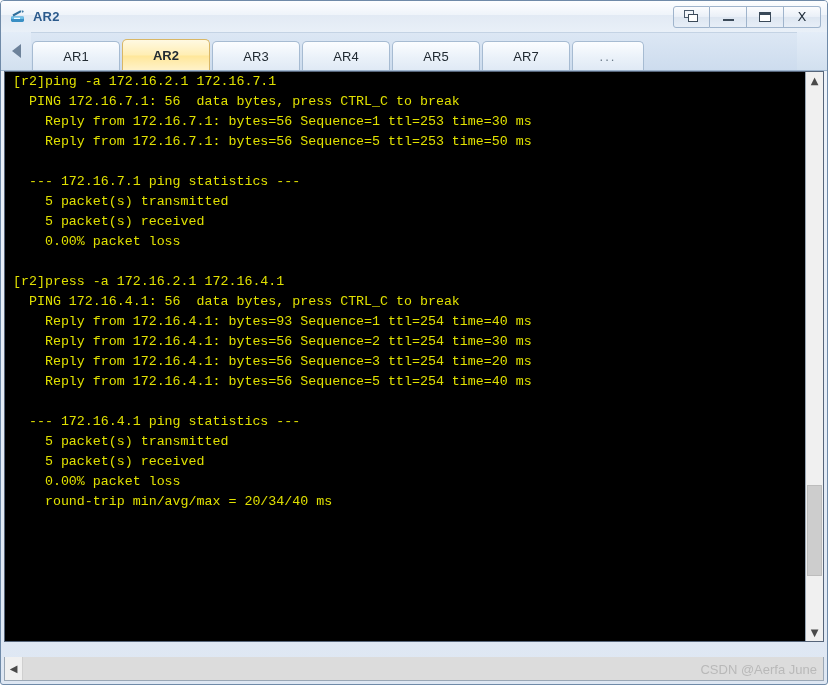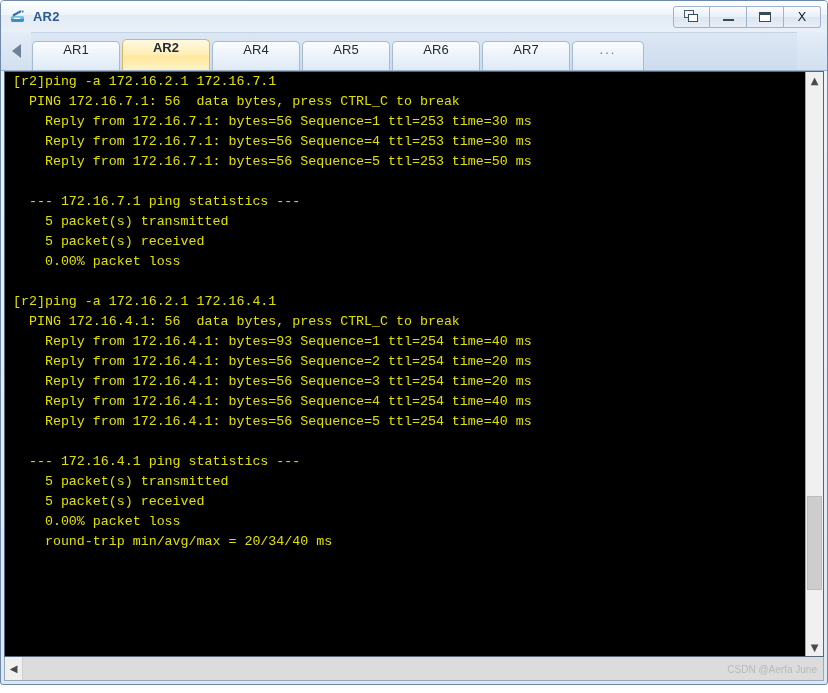--- a/index.html
+++ b/index.html
@@ -102,21 +102,21 @@
   .arrow-right { width:0;height:0;border-top:7px solid transparent;border-bottom:7px solid transparent;border-left:9px solid #5f7螺; }
   .arrow-right { border-left-color:#5f7590; }
 
   .tabs { display: flex; align-items: flex-end; height: 38px; flex: 1 1 auto; overflow: hidden; }
   .tab {
     height: 30px;
     min-width: 88px;
     padding: 0 14px;
     margin: 0 1px -1px 1px;
     display: flex;
-    align-items: flex-start;
+    align-items: center;
     justify-content: center;
     font-size: 13px;
     color: #222b33;
     background: linear-gradient(to bottom, #fbfdff 0%, #eaf1f9 55%, #dfe9f5 100%);
     border: 1px solid #a6bbd2;
     border-bottom: none;
     border-radius: 5px 5px 0 0;
     cursor: default;
     white-space: nowrap;
   }
@@ -127,21 +127,21 @@
     height: 32px;
     z-index: 2;
     position: relative;
   }
   .tab.ellipsis { min-width: 72px; color: #6a7a88; letter-spacing: 2px; }
 
   
   .term-wrap {
     flex: 1 1 auto;
     position: relative;
-    margin: 0 3px 0 3px;
+    margin: 0 3px 15px 3px;
     background: #000000;
     border: 1px solid #5d7característica;
     border: 1px solid #56657a;
     display: flex;
     overflow: hidden;
   }
   .term {
     flex: 1 1 auto;
     background: #000000;
     padding: 0 0 0 8px;
@@ -211,21 +211,21 @@
     background: #f0f0f0;
     border-right: 1px solid #cfcfcf;
     cursor: default;
   }
   .hs-track { flex: 1 1 auto; background: #dcdcdc; position: relative; }
   .watermark {
     position: absolute;
     right: 6px;
     top: 50%;
     transform: translateY(-50%);
-    font-size: 10px;
+    font-size: 13px;
     color: #b9b9b9;
     font-family: "Liberation Sans", sans-serif;
     white-space: nowrap;
     pointer-events: none;
   }
 </style>
 </head>
 <body>
 
 <div class="window">
@@ -269,60 +269,58 @@
     </div>
 
     <div class="tabs">
       <div class="tab">
           <span>AR1</span>
         </div>
       <div class="tab active">
           <span>AR2</span>
         </div>
       <div class="tab">
+          <span>AR3</span>
+        </div>
+      <div class="tab">
           <span>AR4</span>
         </div>
       <div class="tab">
           <span>AR5</span>
-        </div>
-      <div class="tab">
-          <span>AR6</span>
         </div>
       <div class="tab">
           <span>AR7</span>
         </div>
       <div class="tab ellipsis">
           <span>...</span>
         </div>
     </div>
 
     <div class="tab-scroll right">
       <span class="arrow-right"></span>
     </div>
   </div>
 
   <div class="term-wrap">
     <div class="term" id="term">
         <div class="term-line">[r2]ping -a 172.16.2.1 172.16.7.1</div>
         <div class="term-line">  PING 172.16.7.1: 56  data bytes, press CTRL_C to break</div>
         <div class="term-line">    Reply from 172.16.7.1: bytes=56 Sequence=1 ttl=253 time=30 ms</div>
-        <div class="term-line">    Reply from 172.16.7.1: bytes=56 Sequence=4 ttl=253 time=30 ms</div>
         <div class="term-line">    Reply from 172.16.7.1: bytes=56 Sequence=5 ttl=253 time=50 ms</div>
         <div class="term-line">&nbsp;</div>
         <div class="term-line">  --- 172.16.7.1 ping statistics ---</div>
         <div class="term-line">    5 packet(s) transmitted</div>
         <div class="term-line">    5 packet(s) received</div>
         <div class="term-line">    0.00% packet loss</div>
         <div class="term-line">&nbsp;</div>
-        <div class="term-line">[r2]ping -a 172.16.2.1 172.16.4.1</div>
+        <div class="term-line">[r2]press -a 172.16.2.1 172.16.4.1</div>
         <div class="term-line">  PING 172.16.4.1: 56  data bytes, press CTRL_C to break</div>
         <div class="term-line">    Reply from 172.16.4.1: bytes=93 Sequence=1 ttl=254 time=40 ms</div>
-        <div class="term-line">    Reply from 172.16.4.1: bytes=56 Sequence=2 ttl=254 time=20 ms</div>
+        <div class="term-line">    Reply from 172.16.4.1: bytes=56 Sequence=2 ttl=254 time=30 ms</div>
         <div class="term-line">    Reply from 172.16.4.1: bytes=56 Sequence=3 ttl=254 time=20 ms</div>
-        <div class="term-line">    Reply from 172.16.4.1: bytes=56 Sequence=4 ttl=254 time=40 ms</div>
         <div class="term-line">    Reply from 172.16.4.1: bytes=56 Sequence=5 ttl=254 time=40 ms</div>
         <div class="term-line">&nbsp;</div>
         <div class="term-line">  --- 172.16.4.1 ping statistics ---</div>
         <div class="term-line">    5 packet(s) transmitted</div>
         <div class="term-line">    5 packet(s) received</div>
         <div class="term-line">    0.00% packet loss</div>
         <div class="term-line">    round-trip min/avg/max = 20/34/40 ms</div>
         <div class="term-line">&nbsp;</div>
       </div>
 

